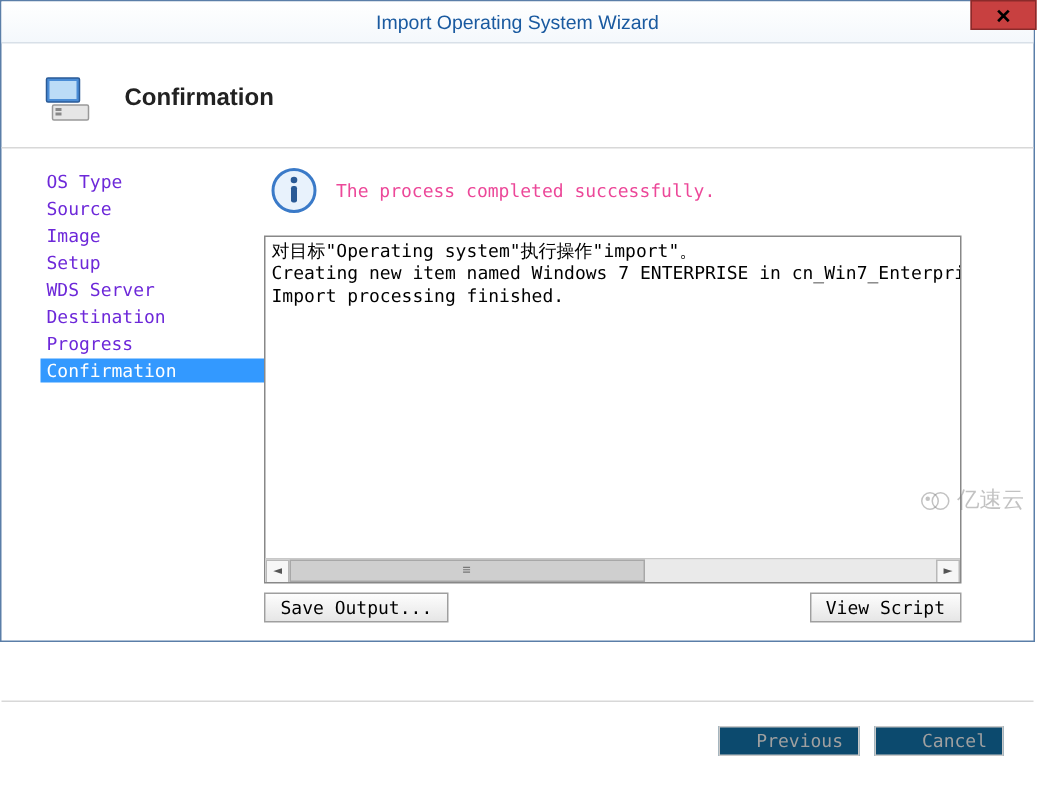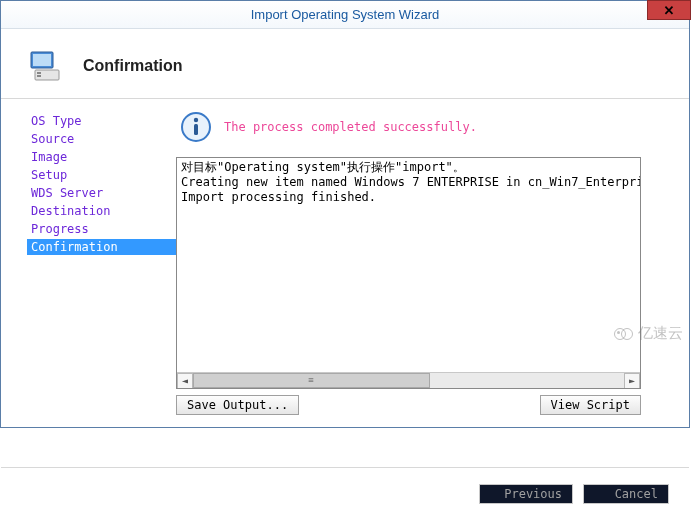--- a/index.html
+++ b/index.html
@@ -183,21 +183,21 @@
       height: 52px;
       display: flex;
       align-items: center;
       justify-content: flex-end;
       padding-right: 20px;
       gap: 10px;
     }
     .btn.disabled {
       color: #a0a0a0;
       border-color: #c8c8c8;
-      background: #0f172a;
+      background: #0c4a6e;
       cursor: default;
       padding-left: 24px;
     }
     .btn.primary {
       border-color: #4a90d9;
       box-shadow: 0 0 0 1px #7ab6ec inset;
     }
     .watermark {
       position: absolute;
       right: 6px;

